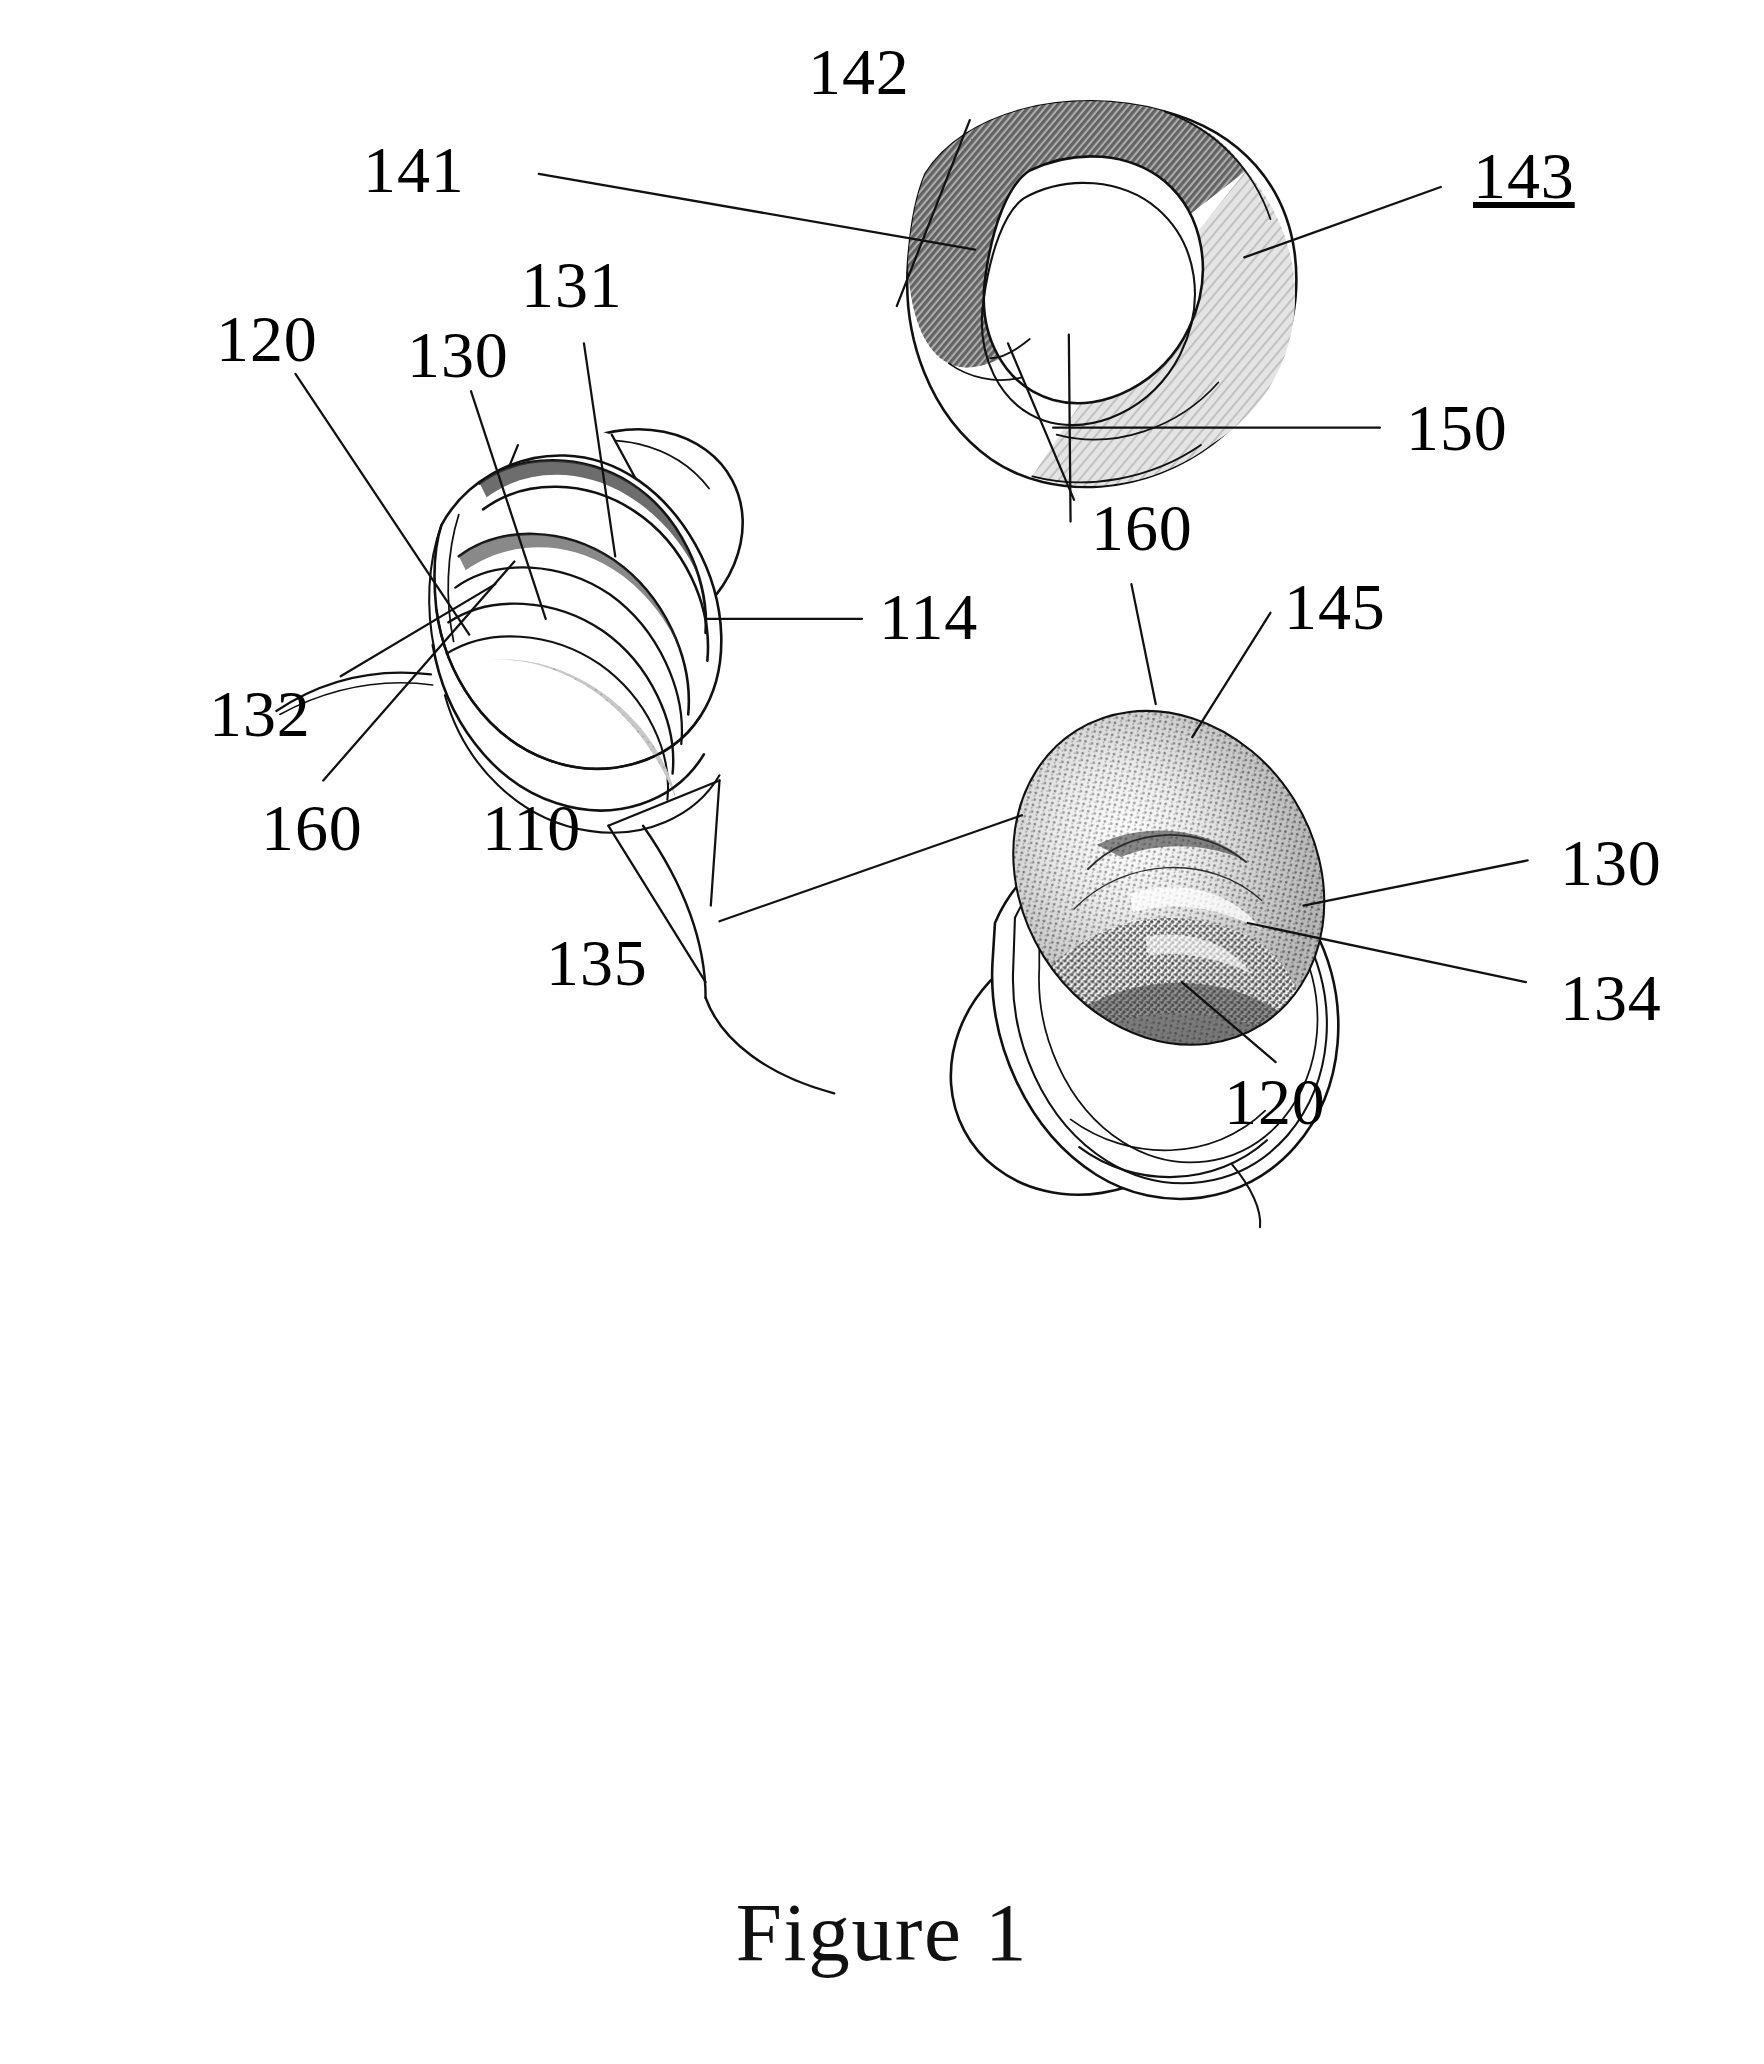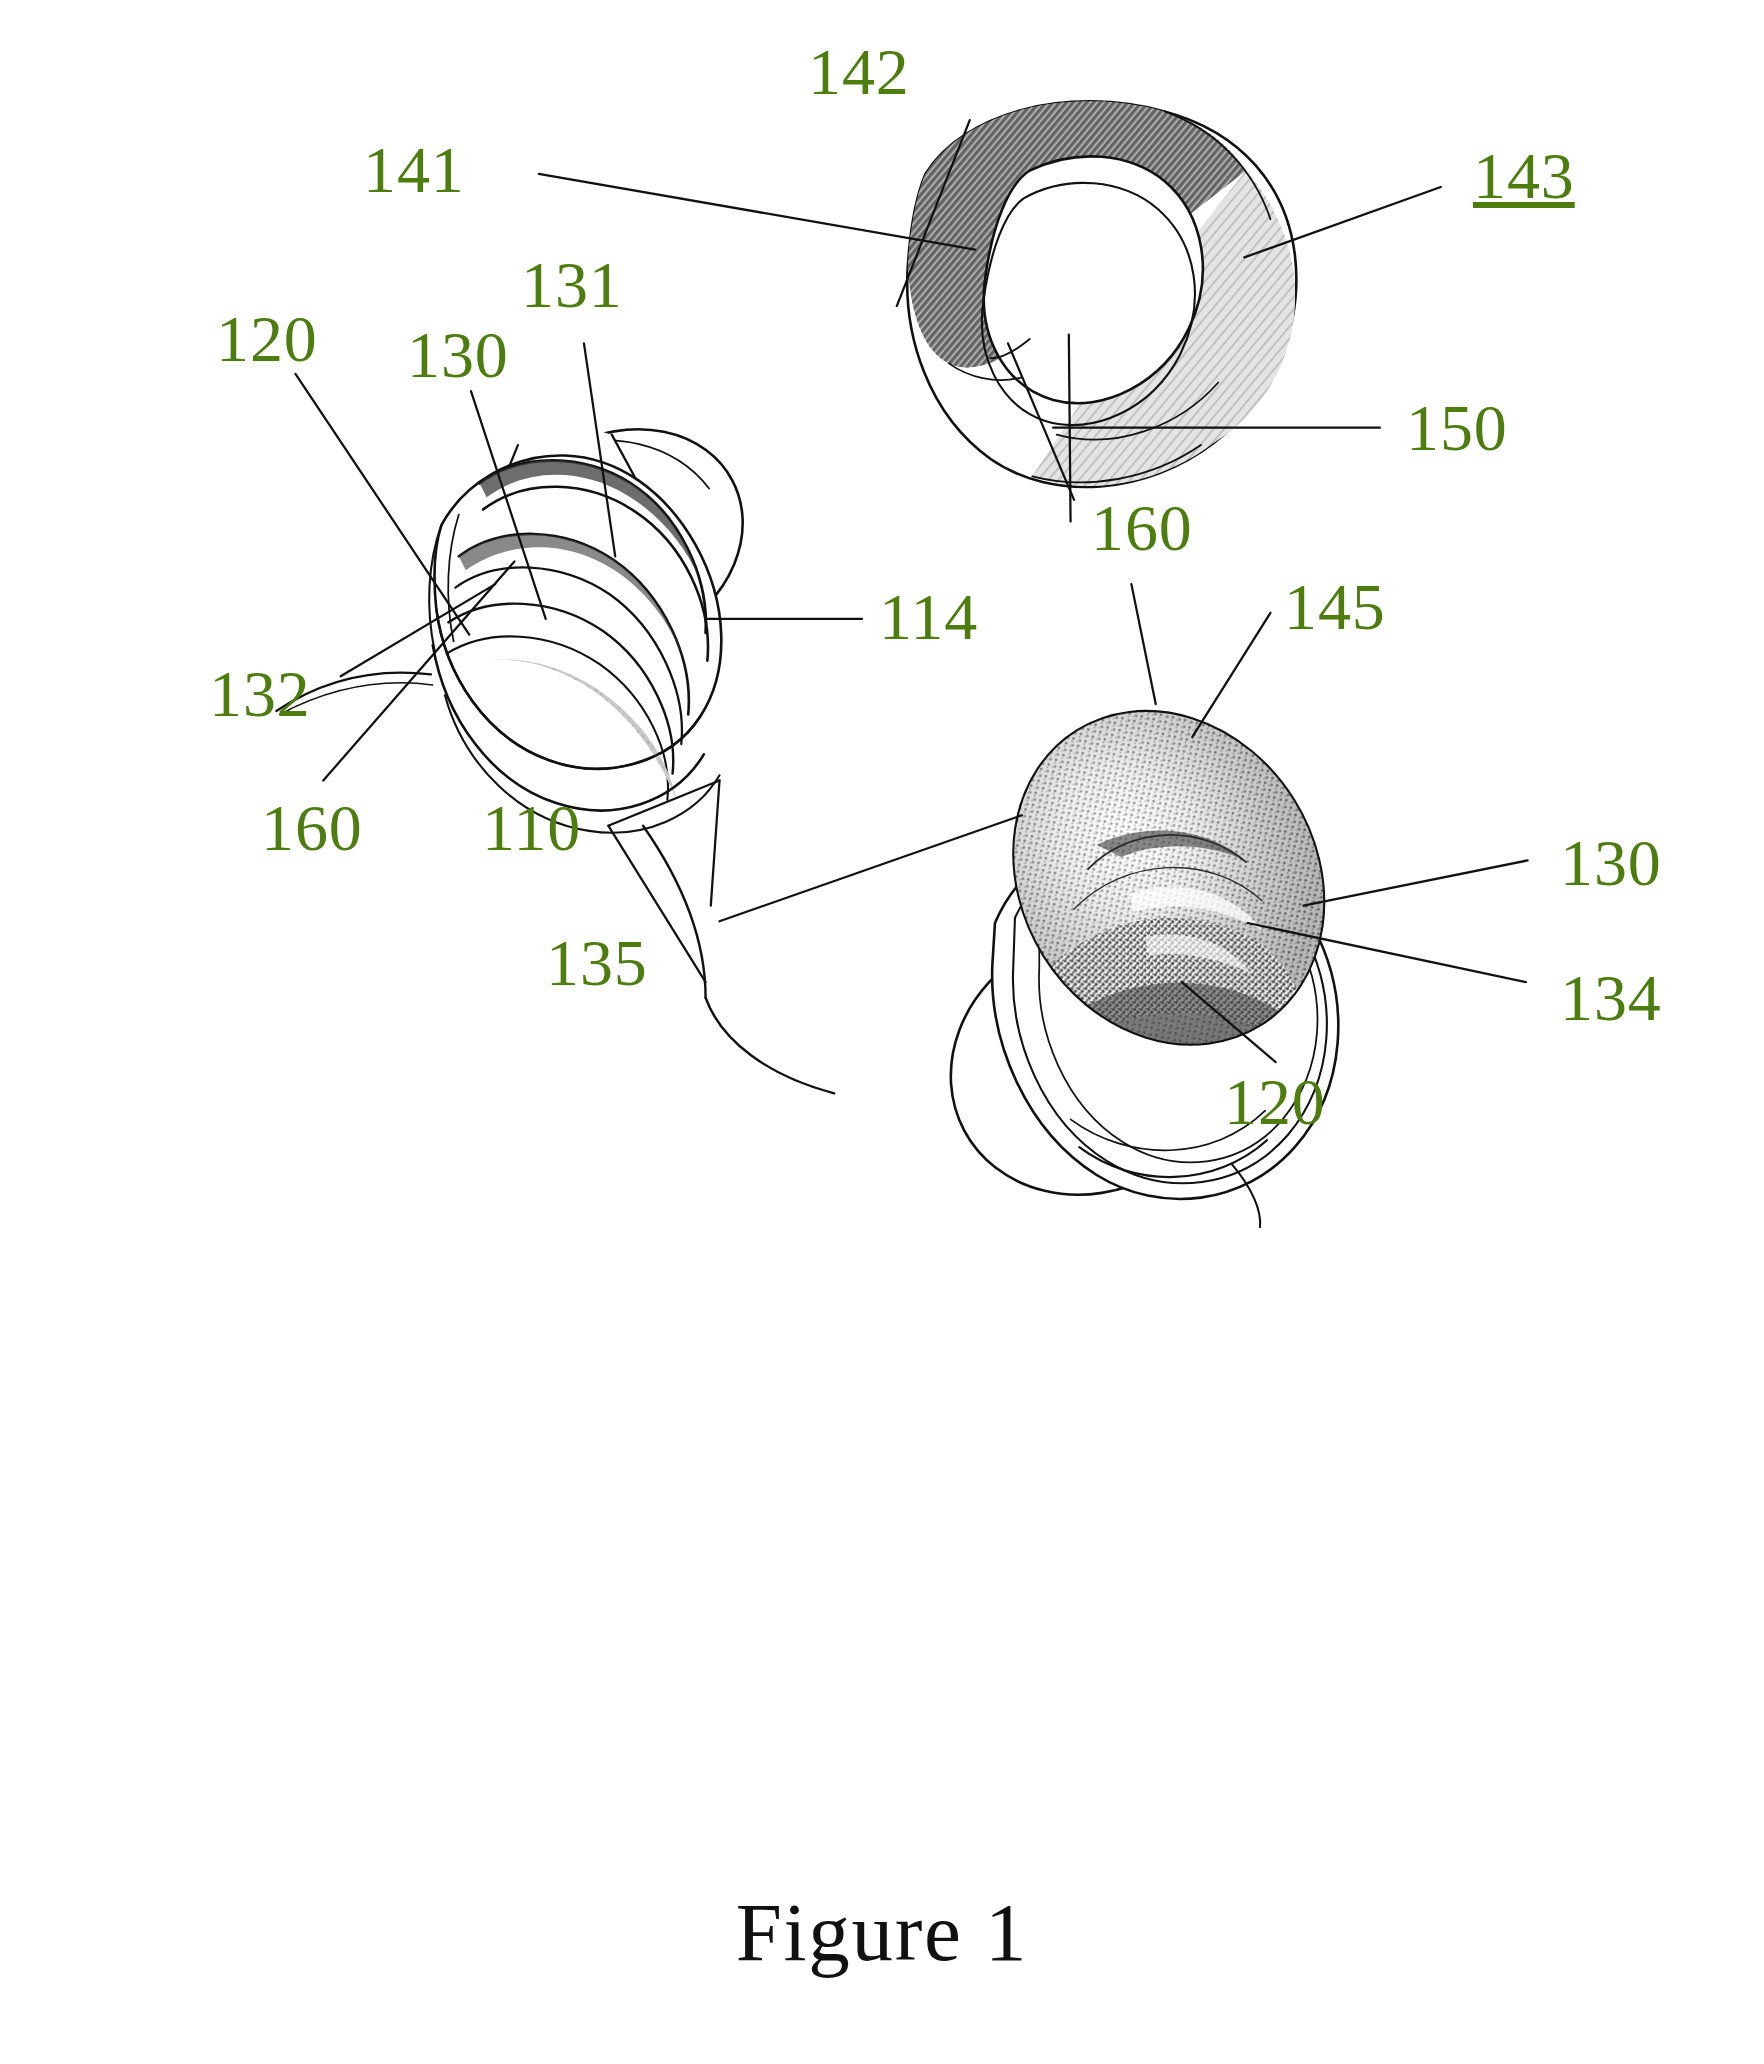--- a/index.html
+++ b/index.html
@@ -19,21 +19,21 @@
     position: absolute;
     left: 0;
     top: 0;
     width: 1764px;
     height: 2065px;
   }
   .ref-label {
     position: absolute;
     font-family: "Liberation Serif", "DejaVu Serif", serif;
     font-size: 66px;
-    color: #4d7c0f;
+    color: #000000;
     letter-spacing: 0.9px;
     white-space: nowrap;
     line-height: 1;
     user-select: none;
   }
   #figure-caption {
     position: absolute;
     left: 0;
     top: 1884px;
     width: 1764px;
@@ -310,21 +310,21 @@
 
   <div class="ref-label" style="left:363px;  top:137px;">141</div>
   <div class="ref-label" style="left:808px;  top:39px;">142</div>
   <div class="ref-label" style="left:1473px; top:143px;text-decoration:underline;">143</div>
   <div class="ref-label" style="left:1406px; top:395px;">150</div>
   <div class="ref-label" style="left:1091px; top:495px;">160</div>
   <div class="ref-label" style="left:521px;  top:252px;">131</div>
   <div class="ref-label" style="left:216px;  top:306px;">120</div>
   <div class="ref-label" style="left:407px;  top:322px;">130</div>
   <div class="ref-label" style="left:879px; top:584px;">114</div>
-  <div class="ref-label" style="left:209px;  top:661px;">132</div>
+  <div class="ref-label" style="left:209px;  top:681px;">132</div>
   <div class="ref-label" style="left:261px;  top:795px;">160</div>
   <div class="ref-label" style="left:482px;  top:795px;">110</div>
   <div class="ref-label" style="left:546px;  top:930px;">135</div>
   <div class="ref-label" style="left:1284px; top:574px;font-family:Liberation Serif, serif;">145</div>
   <div class="ref-label" style="left:1560px; top:830px;">130</div>
   <div class="ref-label" style="left:1560px; top:965px;">134</div>
   <div class="ref-label" style="left:1224px; top:1069px;">120</div>
 
   <div id="figure-caption">Figure 1</div>
 

